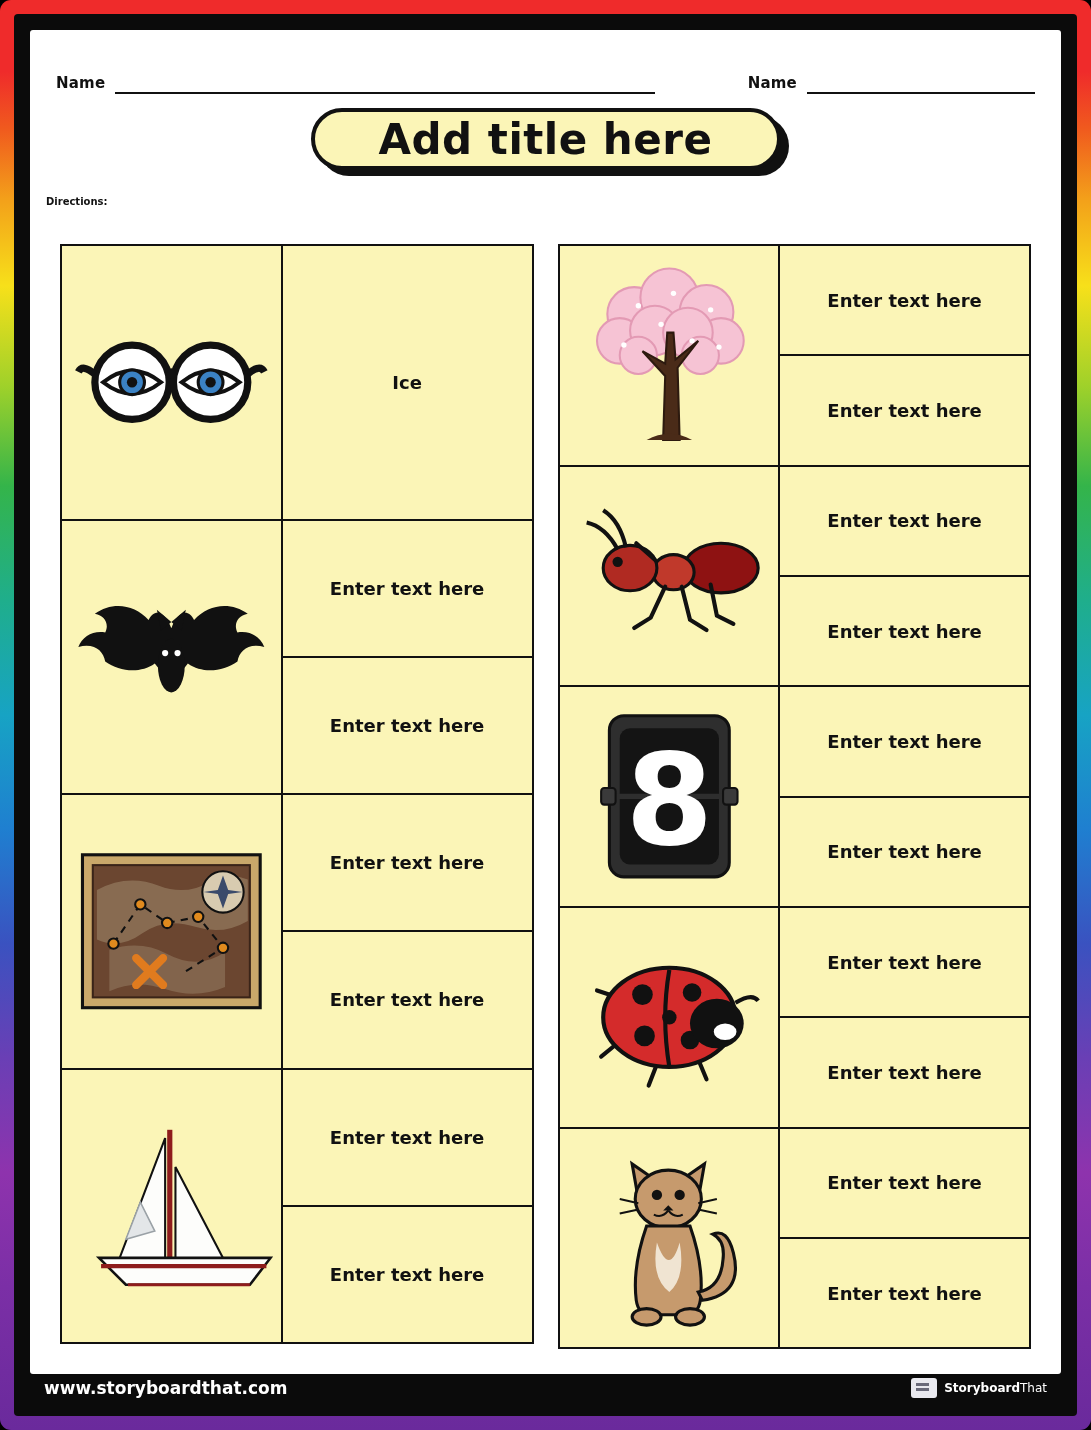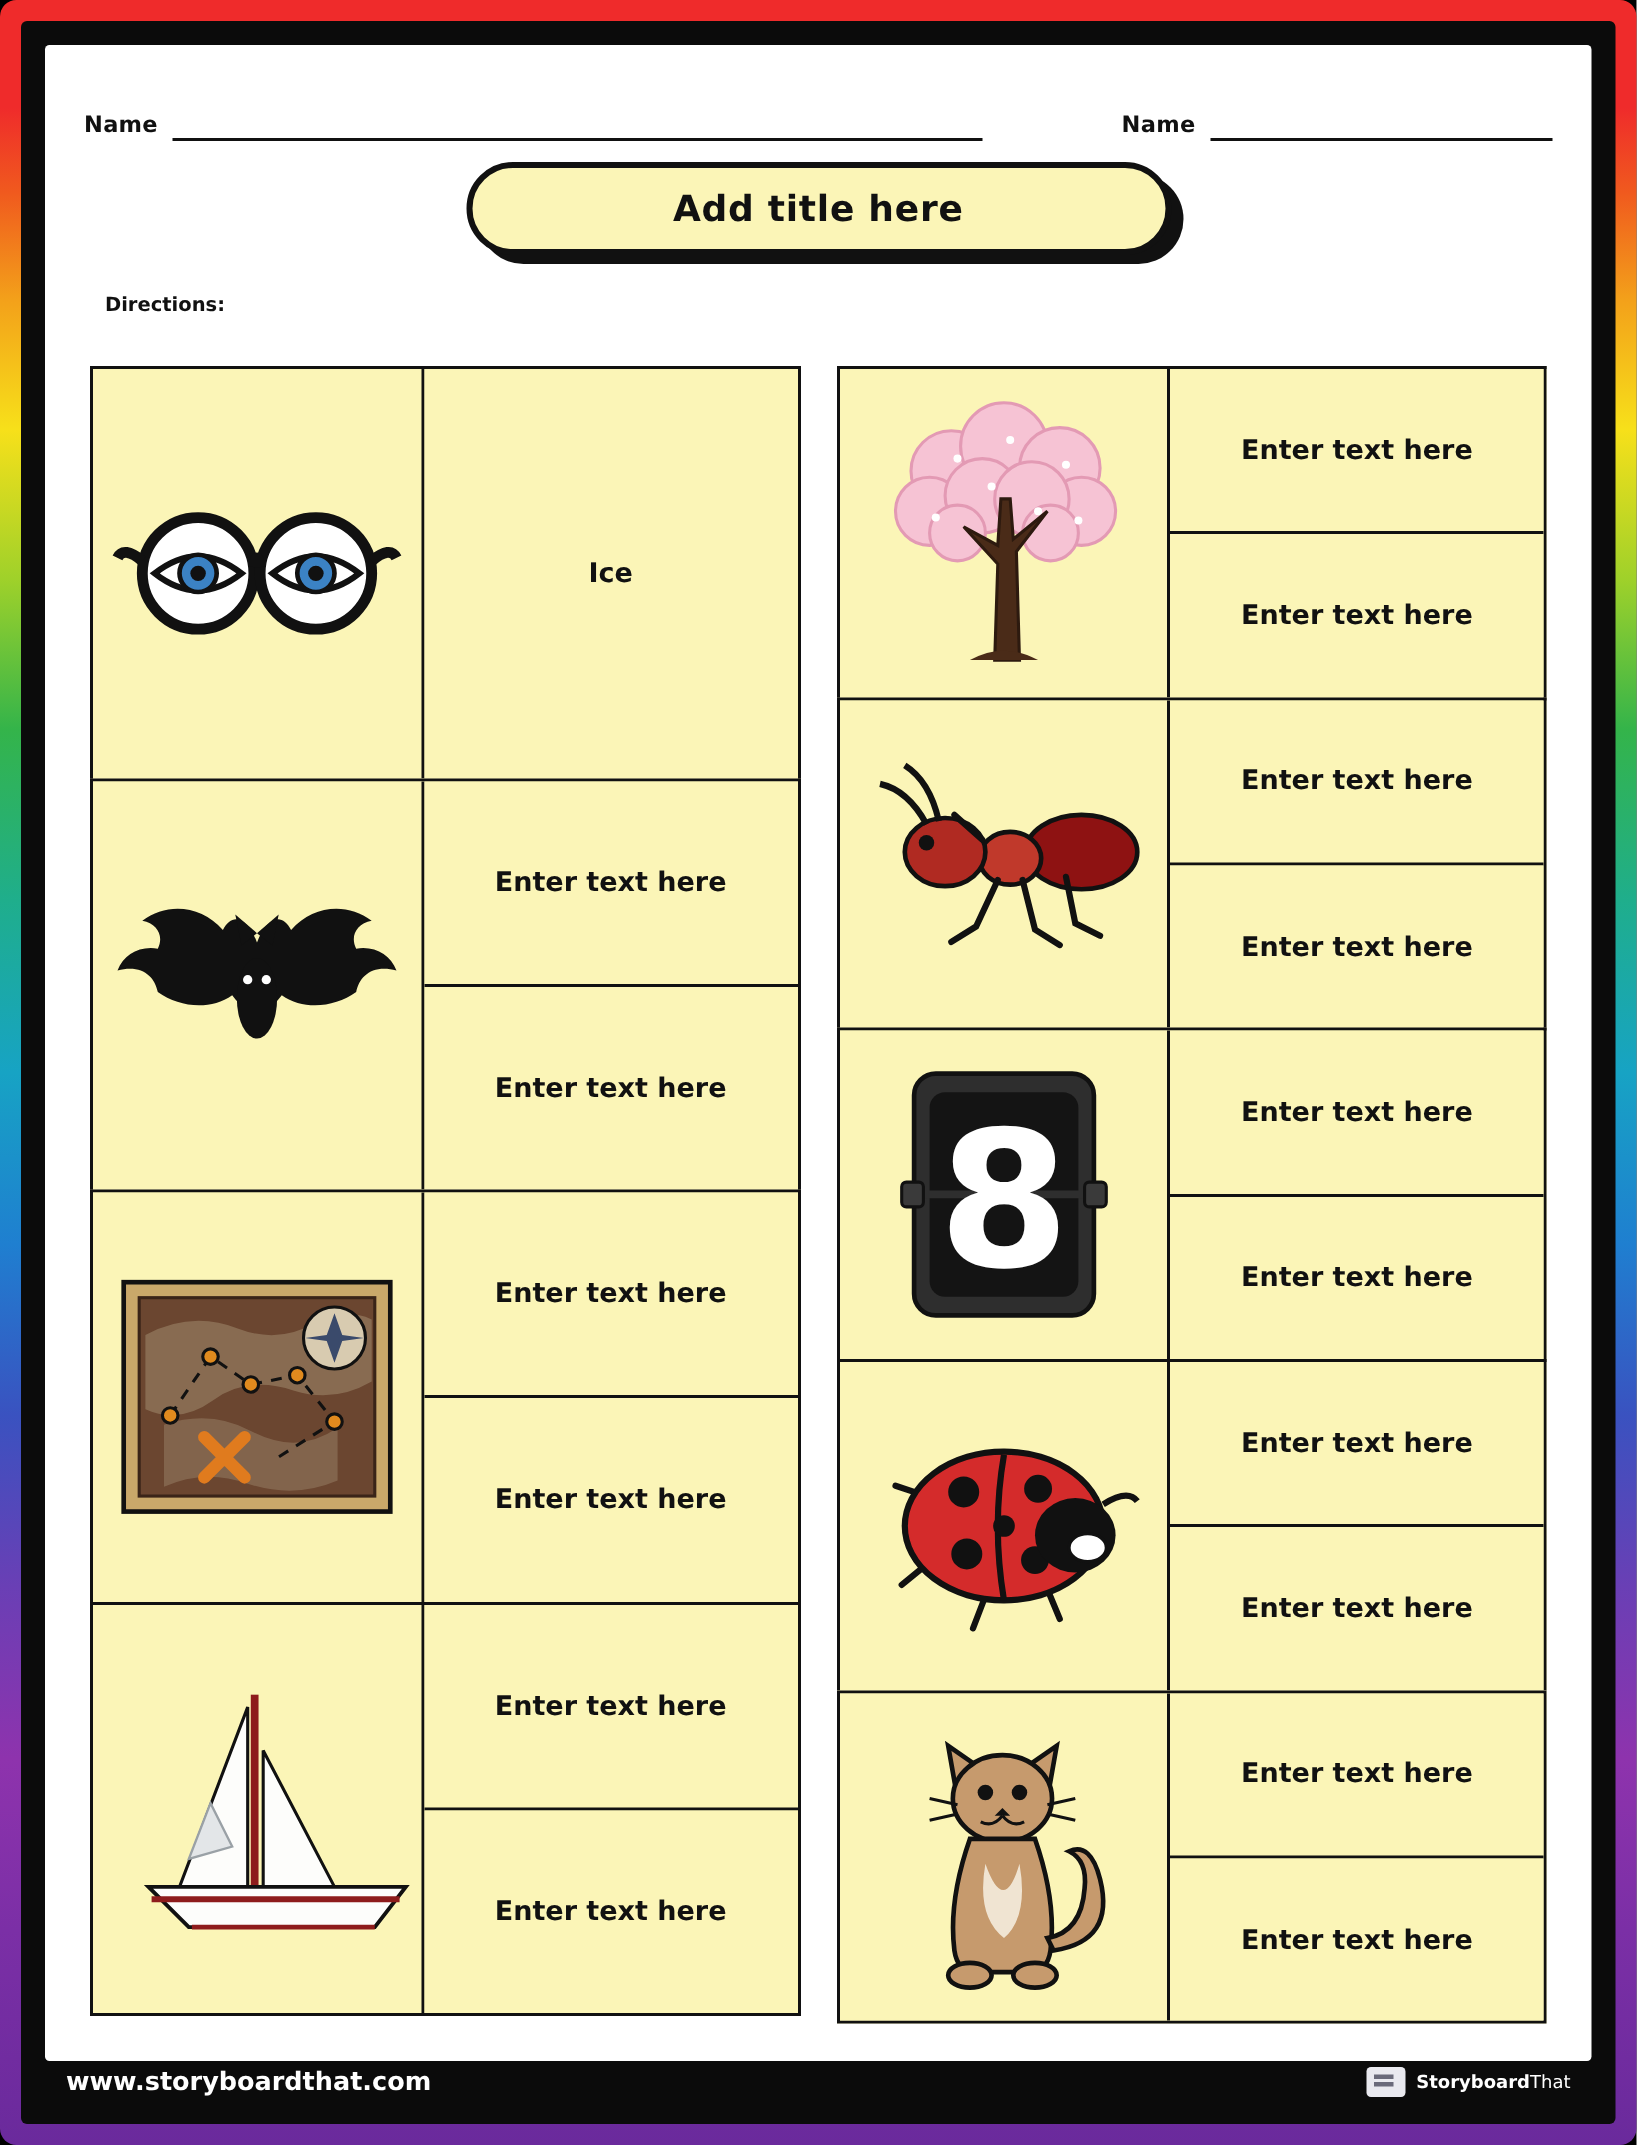--- a/index.html
+++ b/index.html
@@ -85,29 +85,29 @@
   }
   .title-box {
     position: relative;
     background:#fbf5b7;
     border: 4px solid #111;
     border-radius: 34px;
     height: 62px;
     display:flex; align-items:center; justify-content:center;
   }
   .title-text {
-    font-size: 24px; font-weight: bold; color:#111;
+    font-size: 42px; font-weight: bold; color:#111;
     letter-spacing: .5px;
   }
 
   
   .directions {
     position:absolute;
-    top: 166px; left: 40px;
-    font-size: 13px; font-weight:bold; color:#111;
+    top: 166px; left: 16px;
+    font-size: 10px; font-weight:bold; color:#111;
   }
 
   
   .grid {
     position: absolute;
     top: 214px; left: 30px; right: 30px; bottom: 30px;
     display: flex;
     gap: 24px;
   }
   .col {

